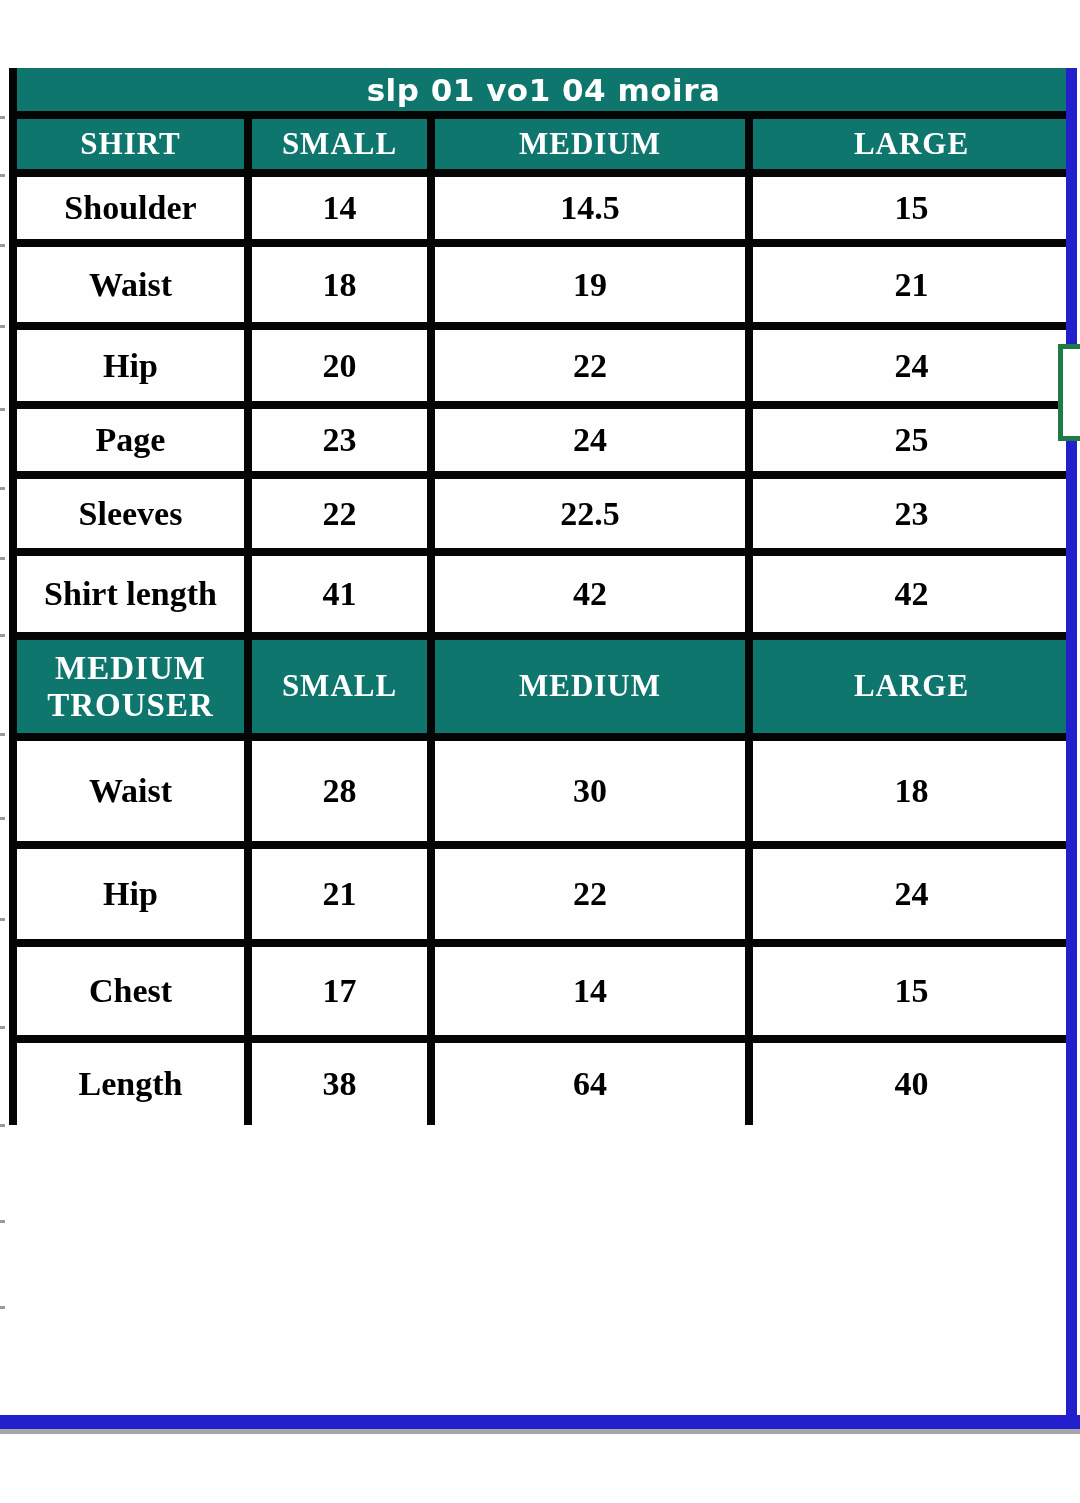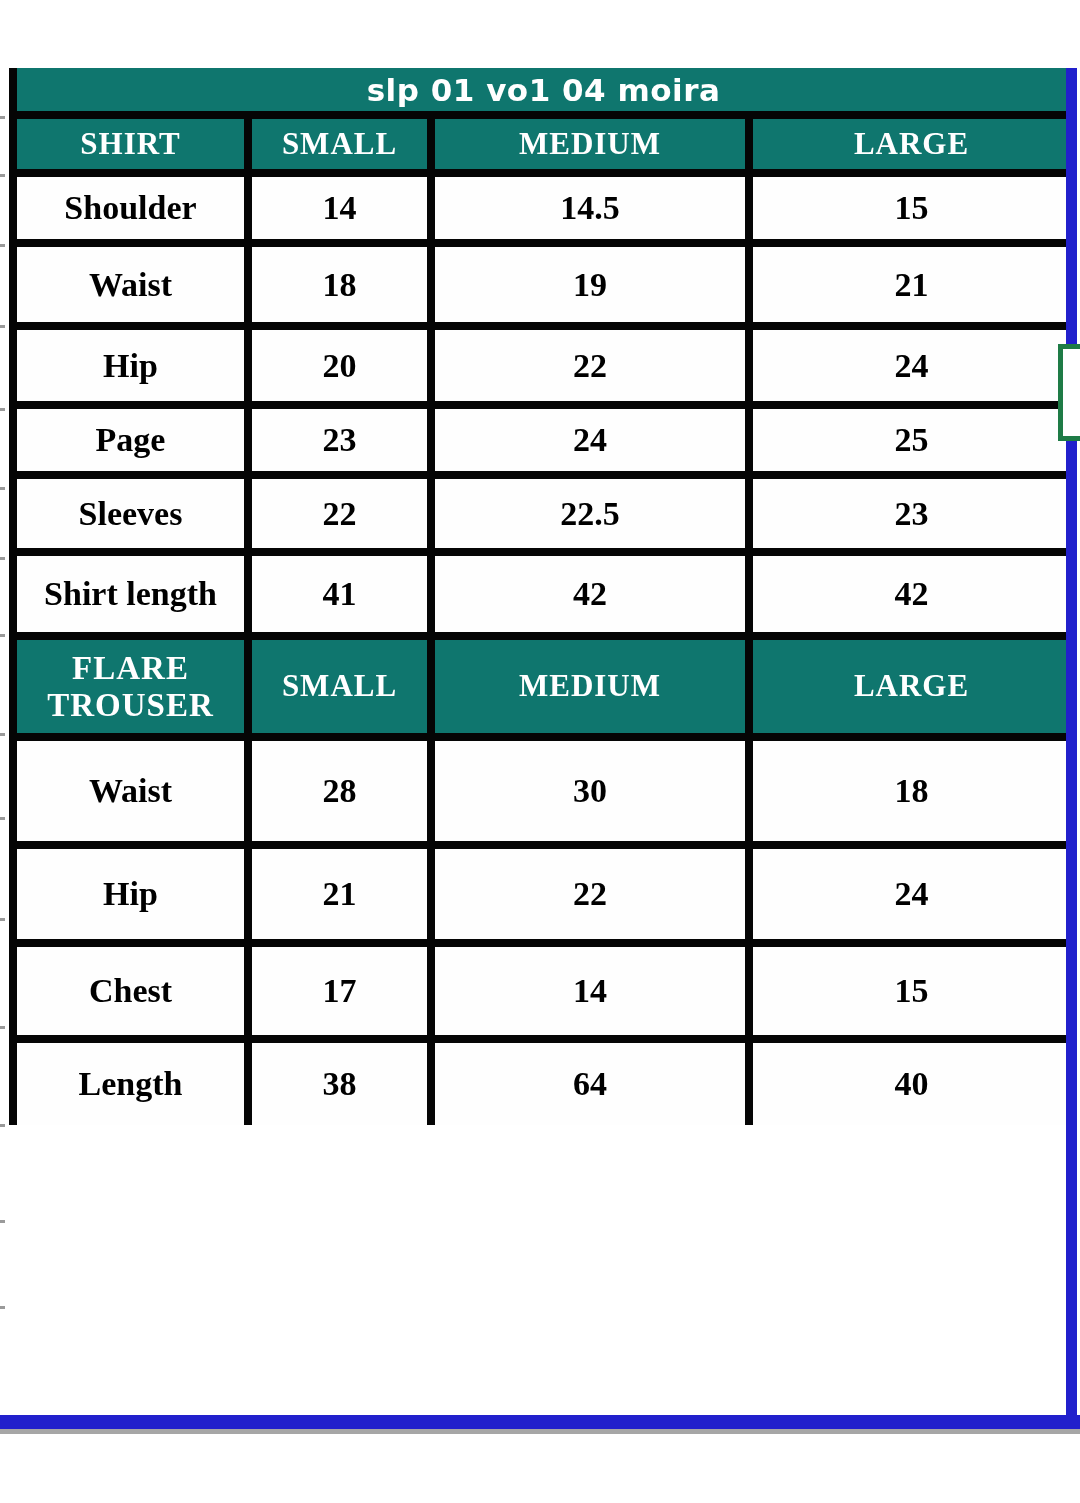--- a/index.html
+++ b/index.html
@@ -174,21 +174,21 @@
         <td class="white val cr"><span>23</span></td>
       </tr>
       <tr style="height:84px">
         <td class="white lbl"><span>Shirt length</span></td>
         <td class="white val"><span>41</span></td>
         <td class="white val"><span>42</span></td>
         <td class="white val cr"><span>42</span></td>
       </tr>
 
       <tr style="height:101px">
-        <th class="gray hd" style="font-size:33px"><span>FLARE TROUSER</span></th>
+        <th class="gray hd" style="font-size:33px"><span>MEDIUM TROUSER</span></th>
         <th class="gray hd"><span>SMALL</span></th>
         <th class="gray hd"><span>MEDIUM</span></th>
         <th class="gray hd cr"><span>LARGE</span></th>
       </tr>
 
       <tr style="height:108px">
         <td class="white lbl"><span>Waist</span></td>
         <td class="white val"><span>28</span></td>
         <td class="white val"><span>30</span></td>
         <td class="white val cr"><span>18</span></td>

